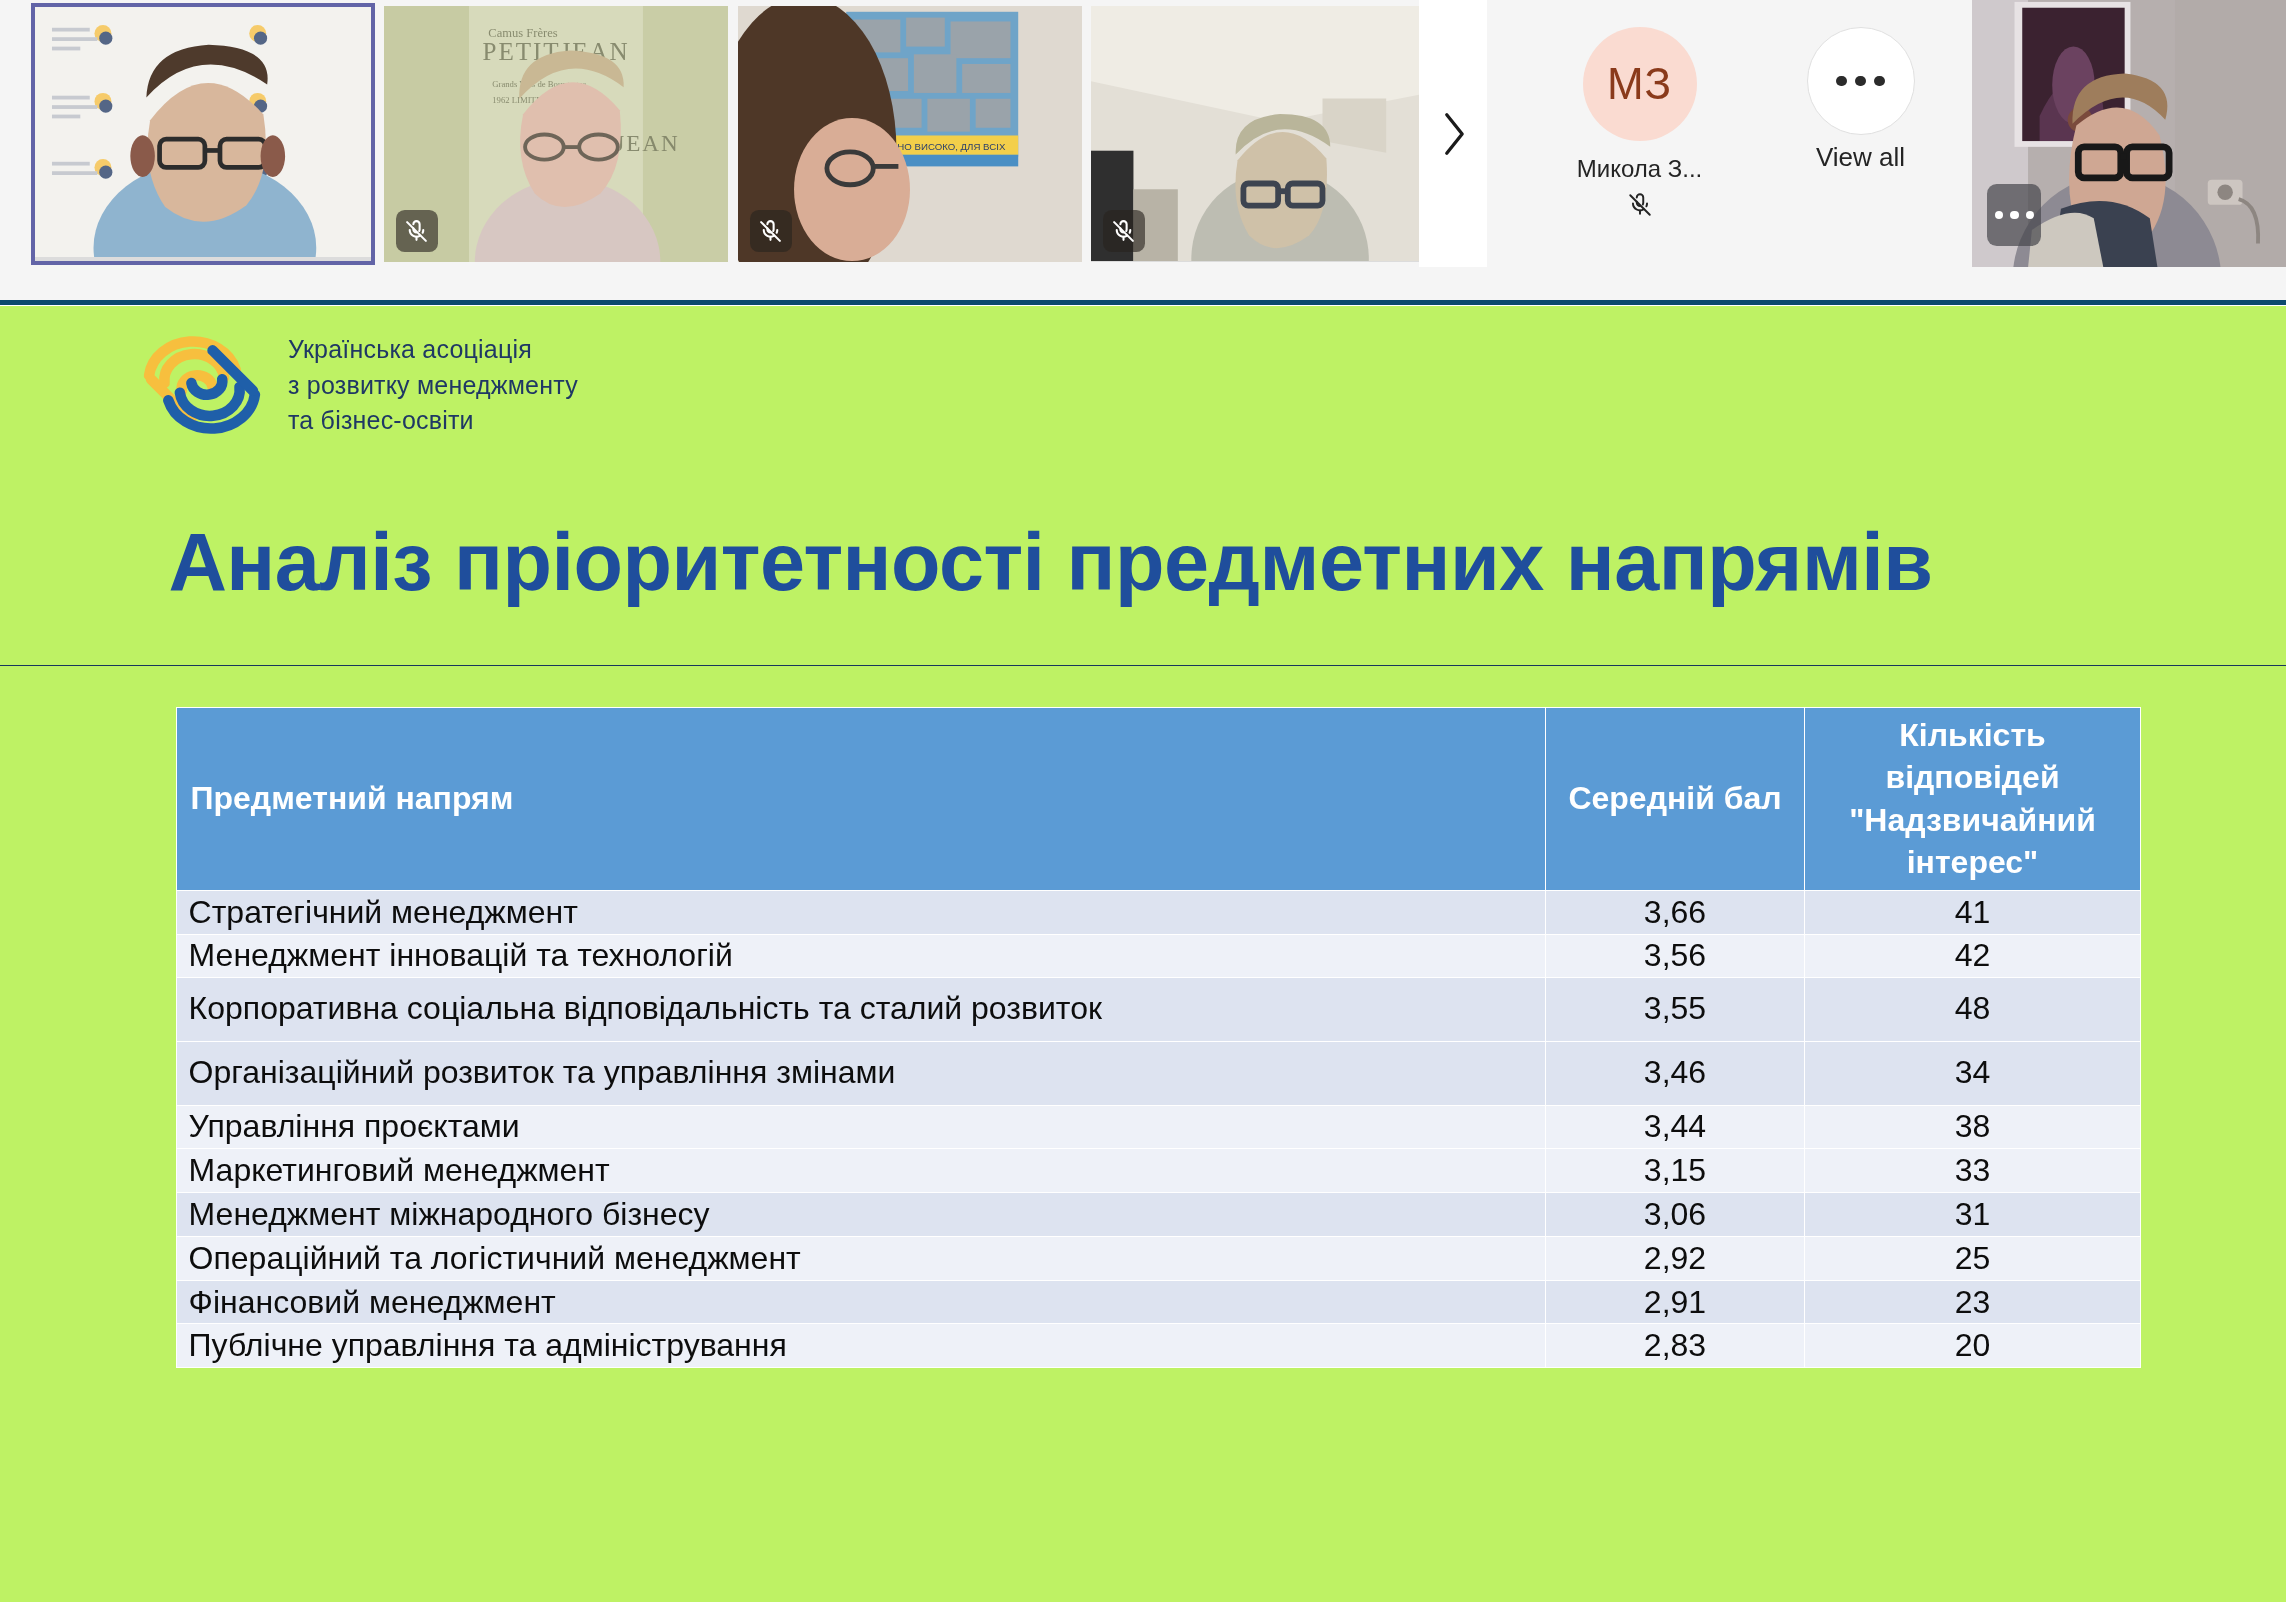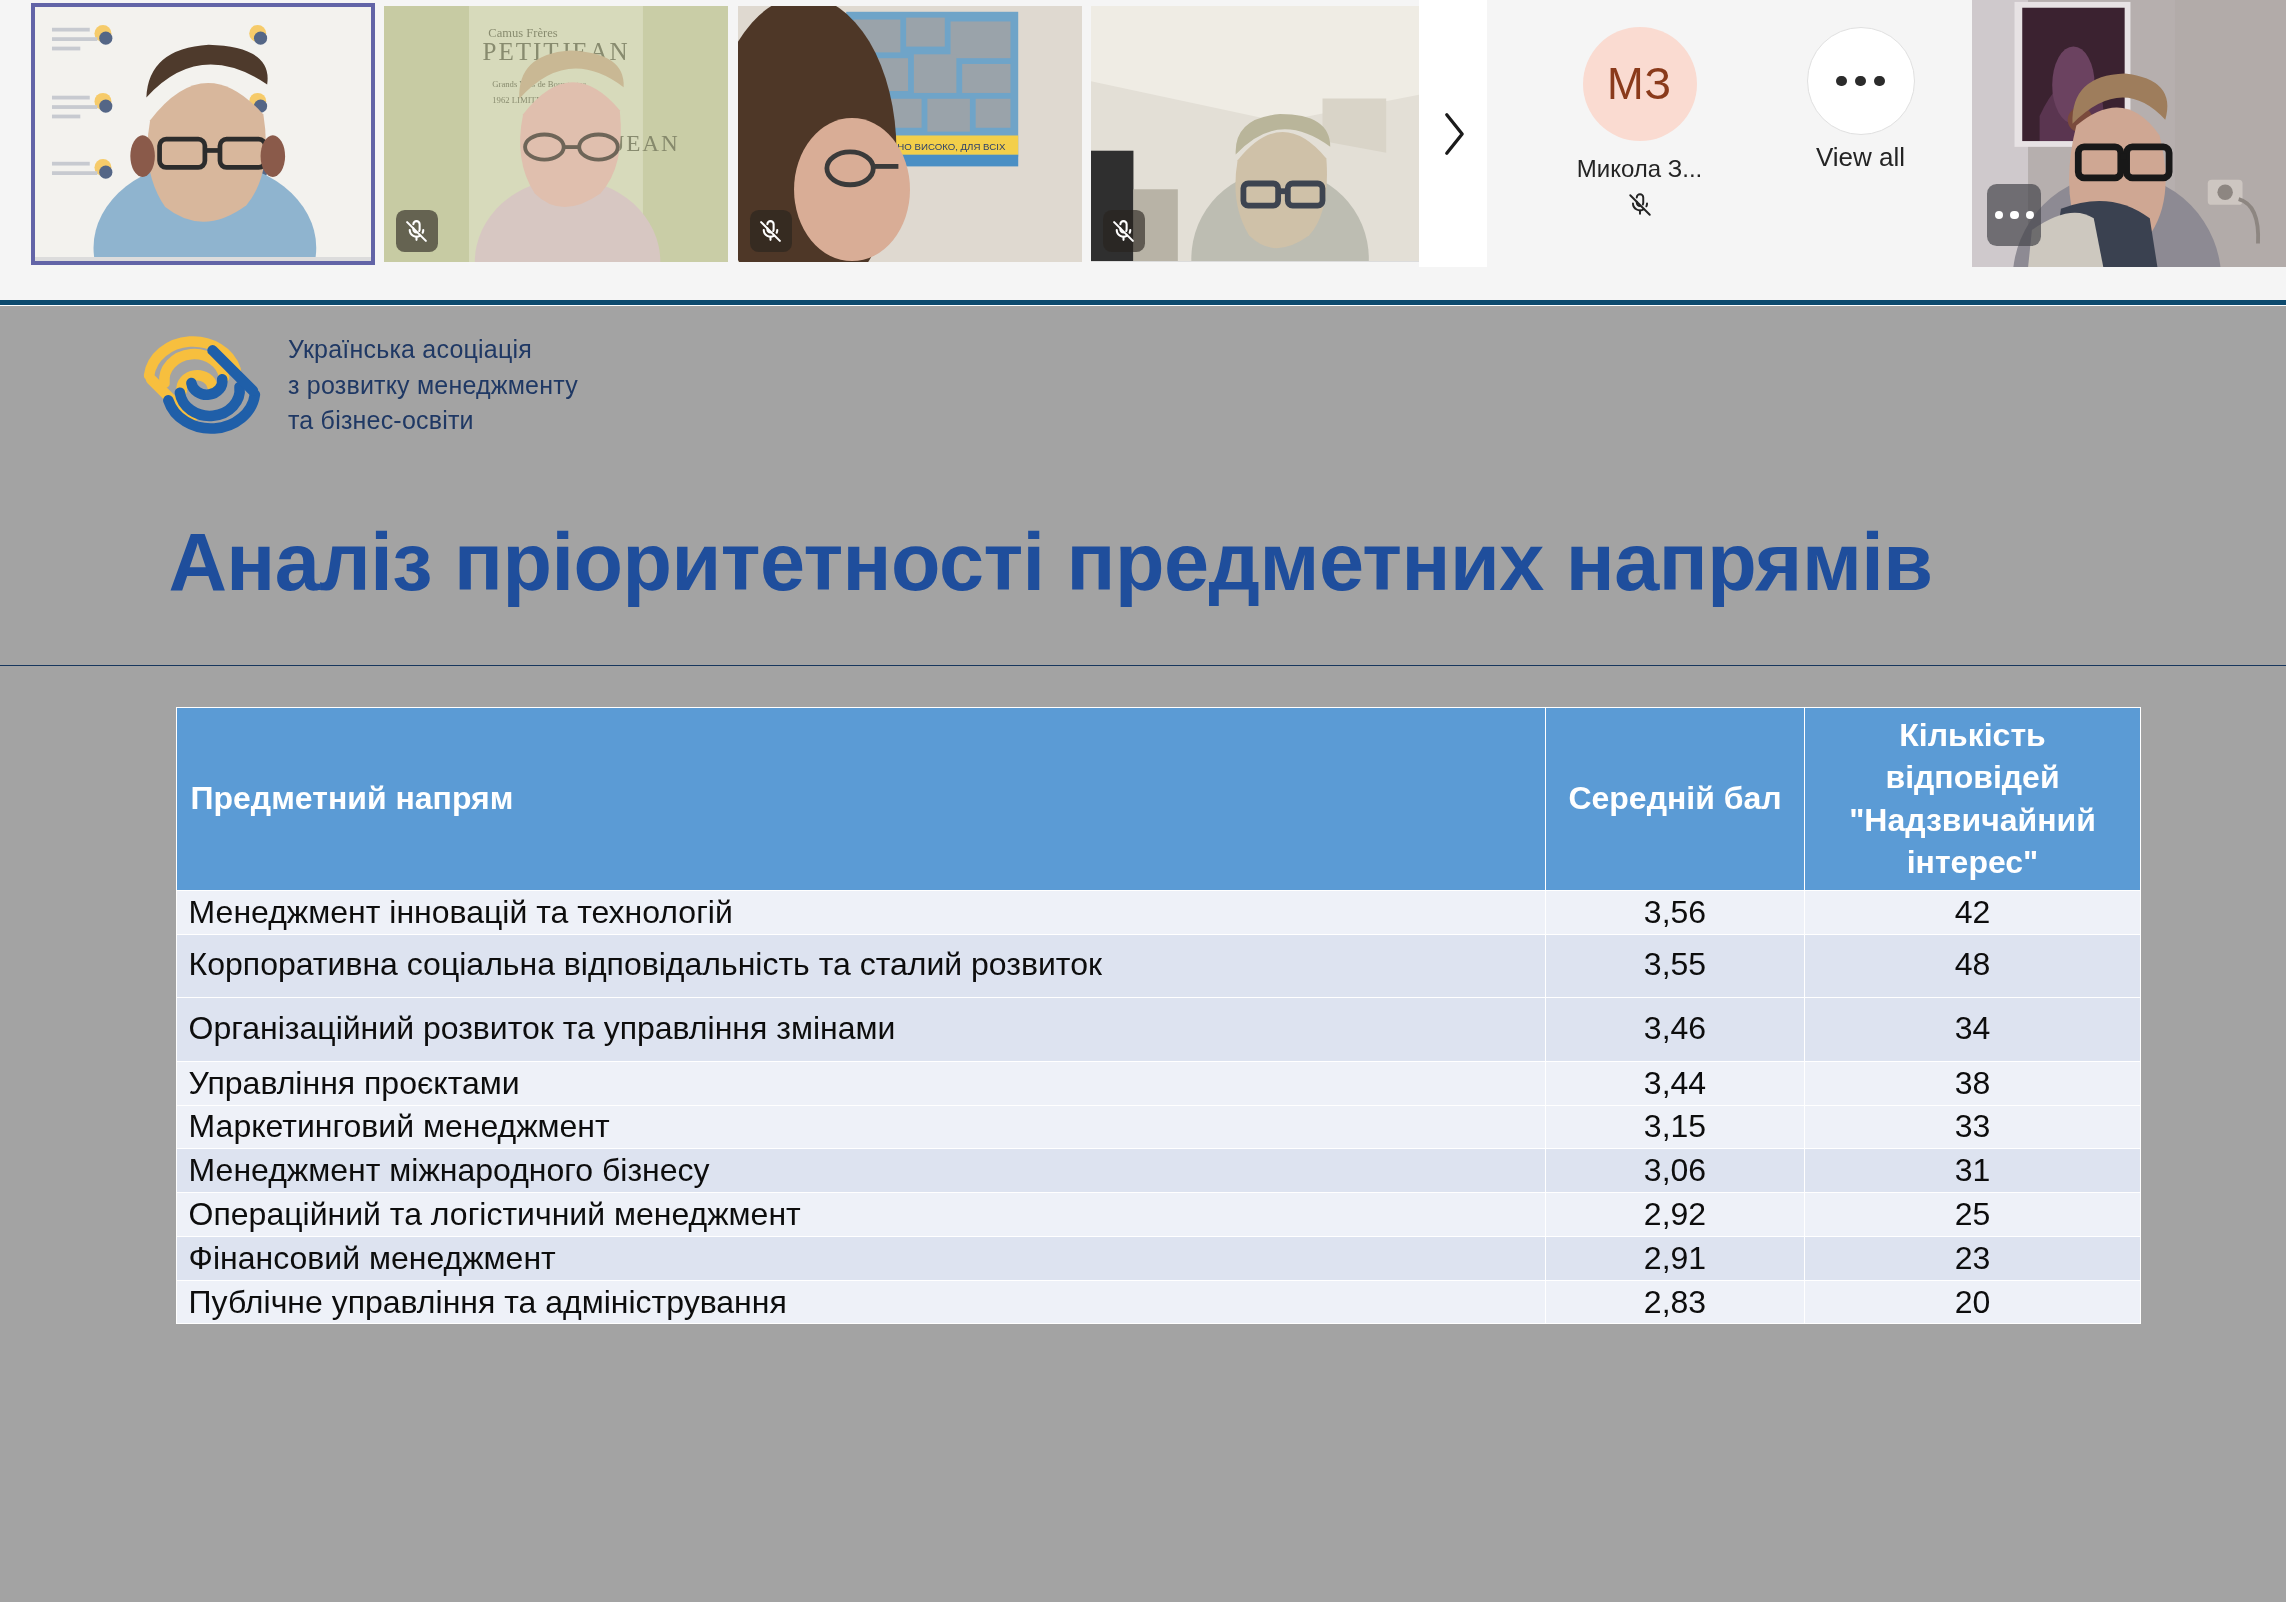--- a/index.html
+++ b/index.html
@@ -75,21 +75,21 @@
   #view-all-circle {
     width: 108px; height: 108px; border-radius: 50%;
     background: #fff; border: 1.4px solid #e0e0e0;
     display: flex; align-items: center; justify-content: center; gap: 8.7px;
     margin: 0 auto;
   }
   #view-all-circle i { width: 10.6px; height: 10.6px; border-radius: 50%; background: #2b2b2b; display: block; }
   #view-all-label { margin-top: 7px; font-size: 26px; color: #242424; }
 
   
-  #slide { position: absolute; left: 0; top: 306px; width: 2286px; height: 1297px; background: #a3a3a3; }
+  #slide { position: absolute; left: 0; top: 306px; width: 2286px; height: 1297px; background: #bef264; }
 
   #brand { position: absolute; left: 141px; top: 26px; display: flex; align-items: center; gap: 25px; }
   #brand-text { font-size: 25px; line-height: 1.42; color: #1f3864; letter-spacing: 0.2px; }
 
   #page-title {
     position: absolute; left: 0; top: 210px; width: 2101px; text-align: center;
     font-size: 81px; font-weight: 700; color: #1f4e9c; letter-spacing: -0.5px;
     white-space: nowrap;
   }
   #title-rule {
@@ -368,20 +368,25 @@
           <col class="c-cnt">
         </colgroup>
       <thead>
         <tr>
           <th class="h-name">Предметний напрям</th>
           <th class="h-avg">Середній бал</th>
           <th class="h-cnt">Кількість відповідей "Надзвичайний інтерес"</th>
         </tr>
       </thead>
       <tbody id="tbody">
+          <tr class="odd">
+            <td class="t-name">Стратегічний менеджмент</td>
+            <td class="t-avg">3,66</td>
+            <td class="t-cnt">41</td>
+          </tr>
           <tr class="even">
             <td class="t-name">Менеджмент інновацій та технологій</td>
             <td class="t-avg">3,56</td>
             <td class="t-cnt">42</td>
           </tr>
           <tr class="odd tall">
             <td class="t-name">Корпоративна соціальна відповідальність та сталий розвиток</td>
             <td class="t-avg">3,55</td>
             <td class="t-cnt">48</td>
           </tr>

